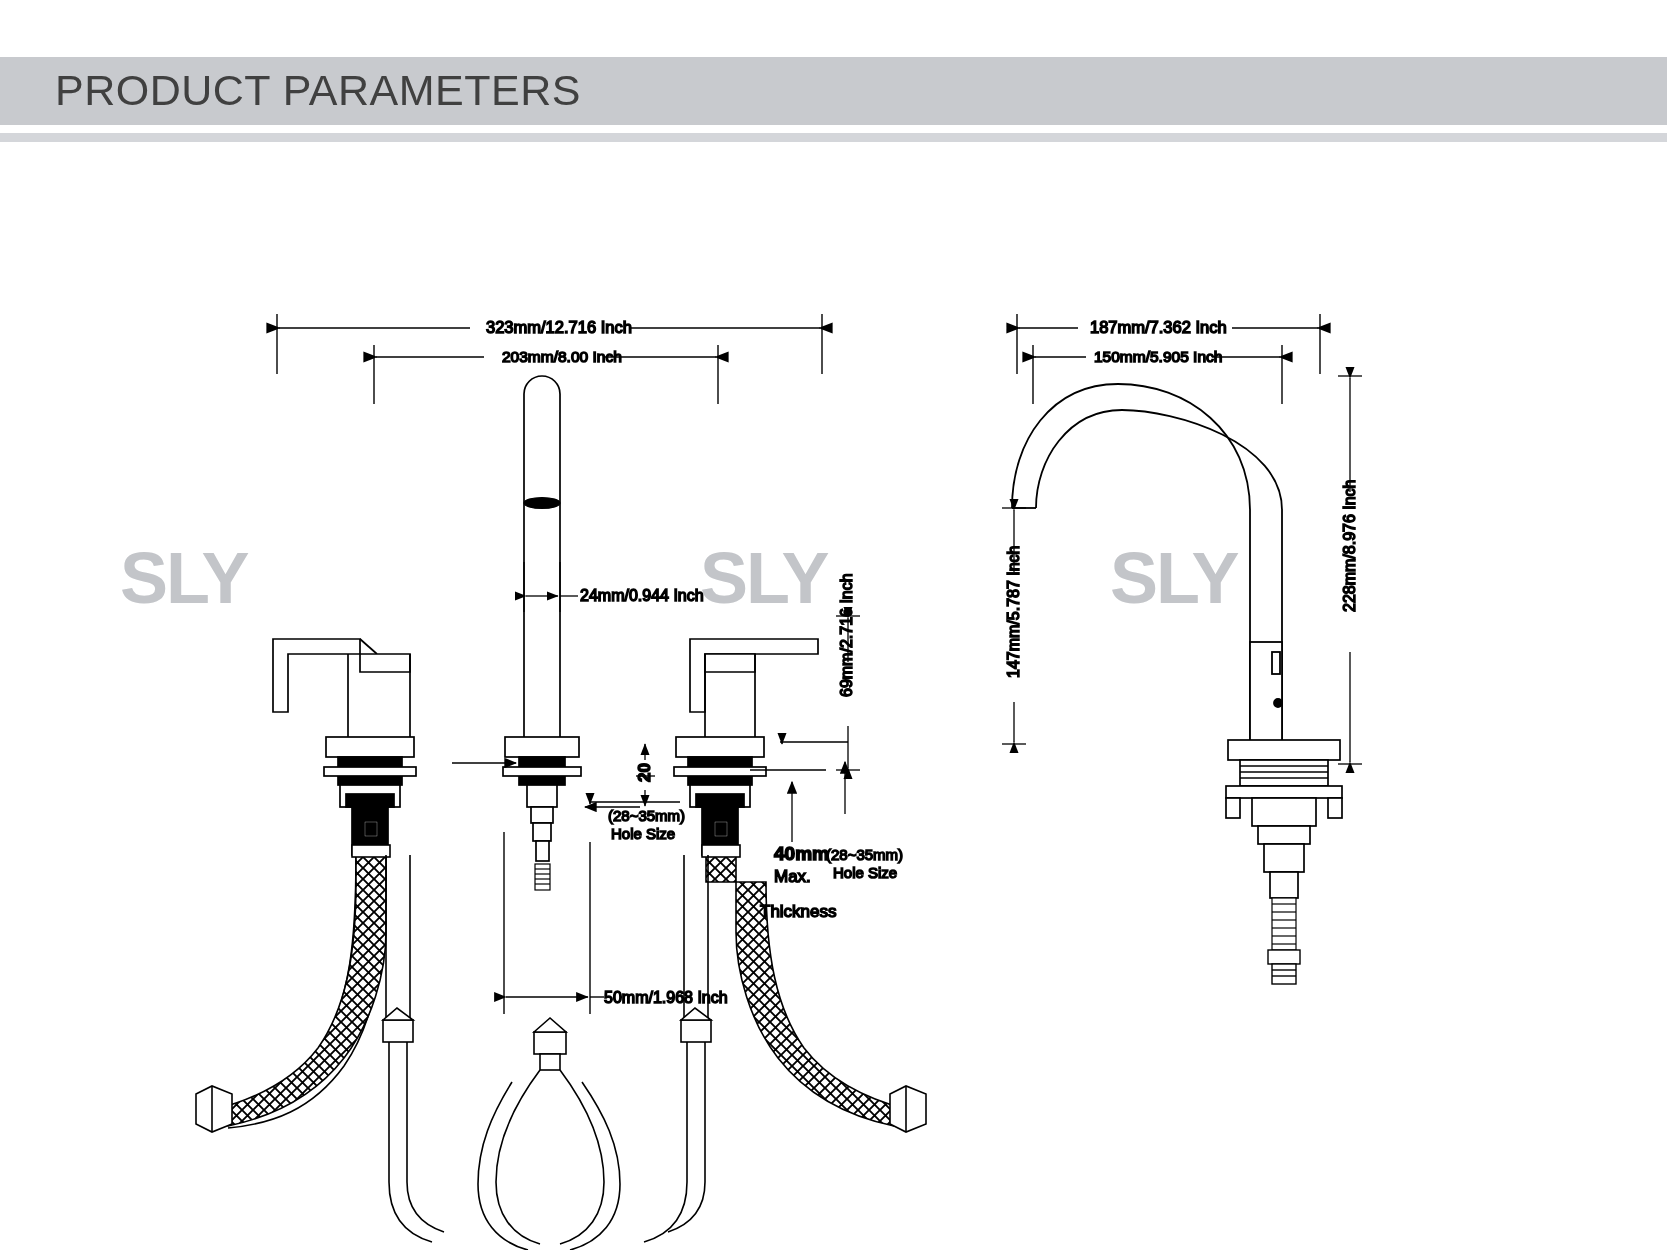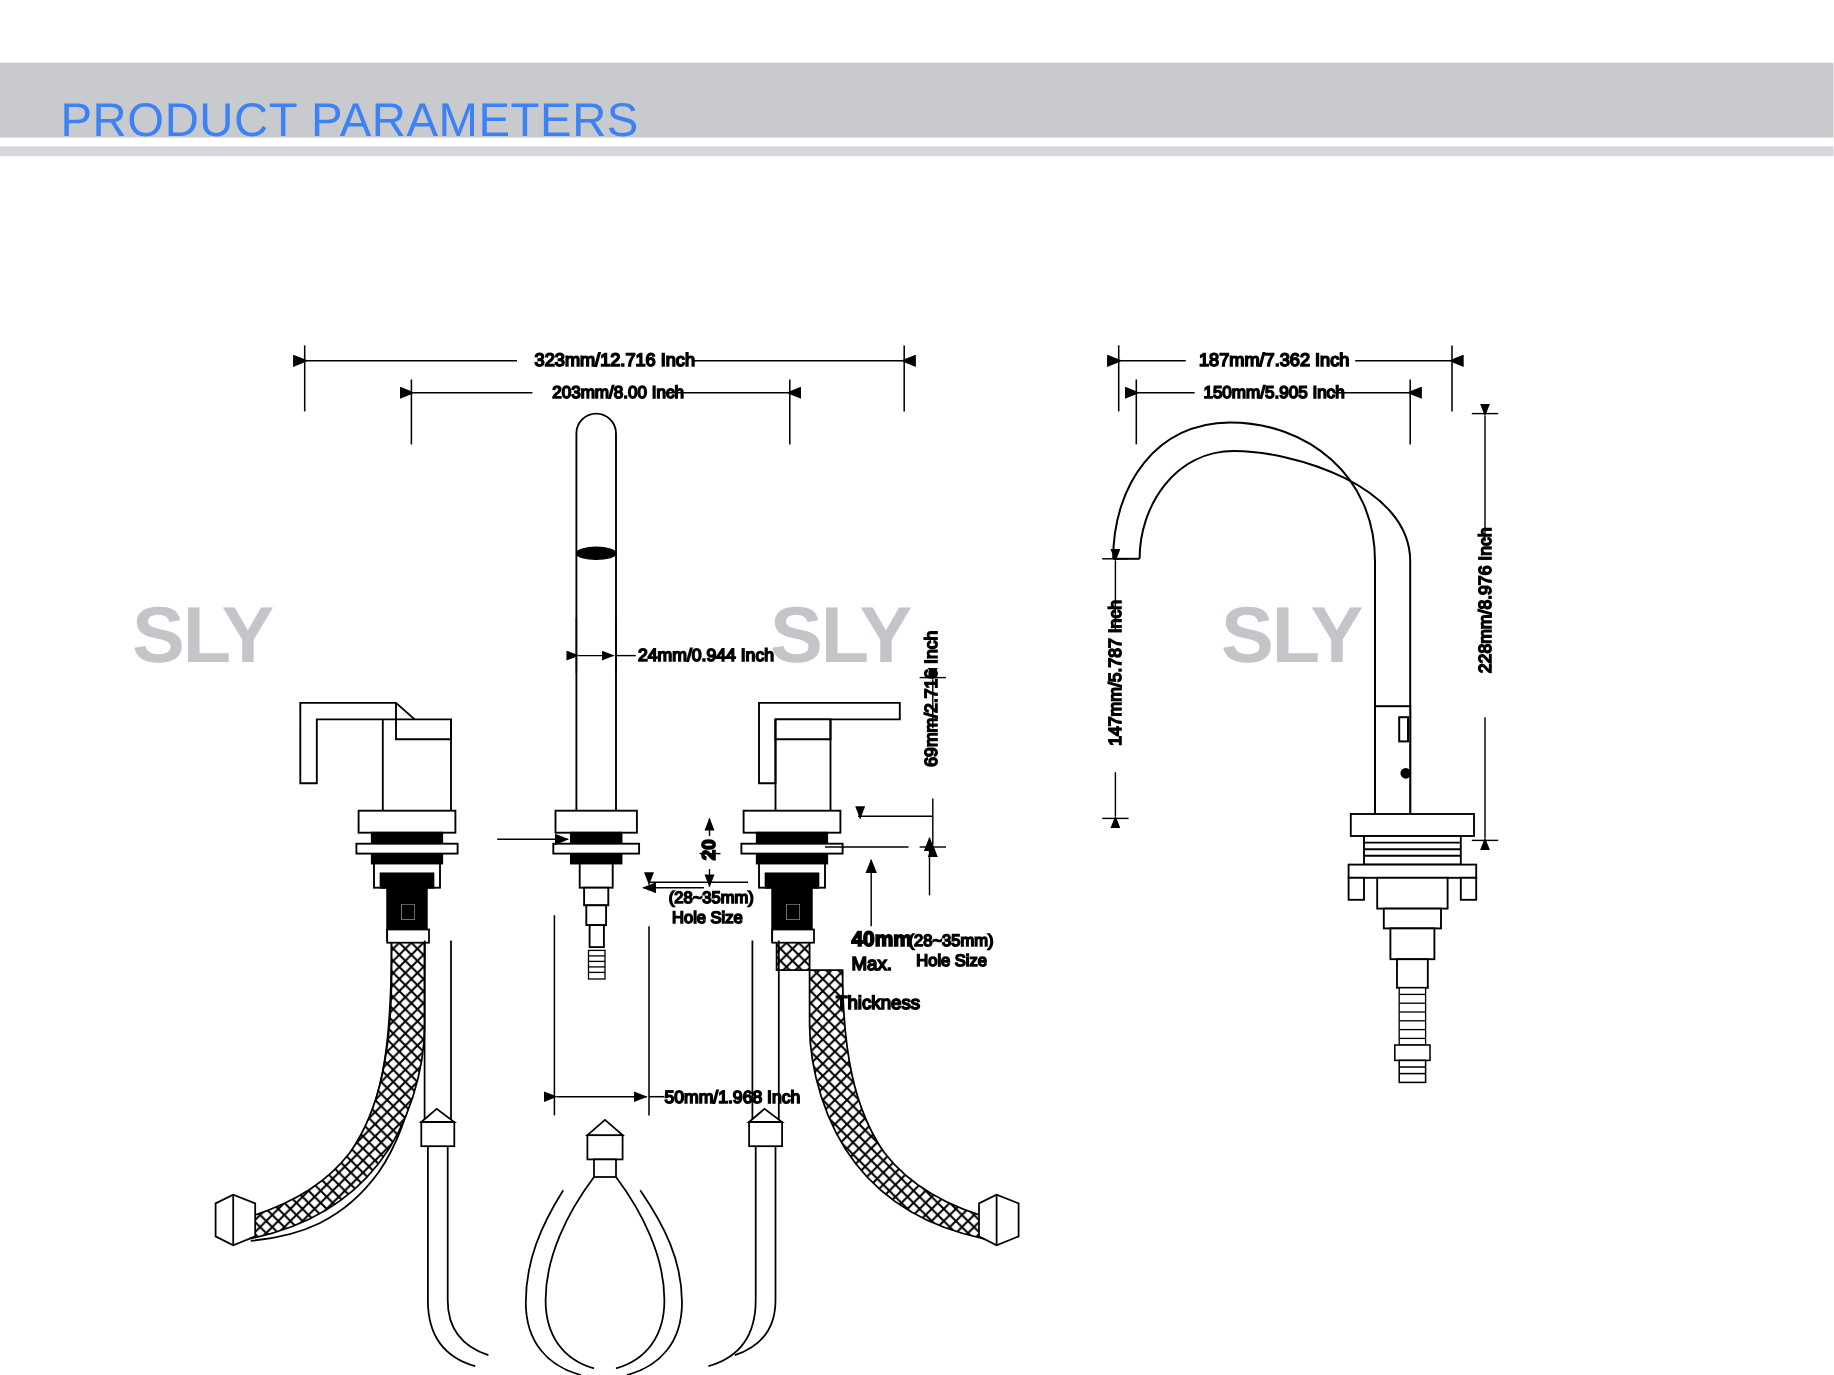--- a/index.html
+++ b/index.html
@@ -9,24 +9,23 @@
     font-family:"Liberation Sans", sans-serif;
     position:relative;
     overflow:hidden;
   }
   #header-bar{
     position:absolute;left:0;top:57px;width:1667px;height:68px;
     background:#c8cace;
   }
   #header-title{
     position:absolute;left:55px;top:66px;
-    font-size:43px;letter-spacing:0.5px;color:#3b82f6;
+    font-size:43px;letter-spacing:0.5px;color:#404040;
     font-family:"Liberation Sans", sans-serif;
     white-space:nowrap;
-    margin-top:20px;
   }
   #header-rule{
     position:absolute;left:0;top:133px;width:1667px;height:9px;
     background:#d4d6da;
   }
   #drawing{position:absolute;left:0;top:142px;width:1657px;height:1108px;}
   .wm{
     position:absolute;
     font-family:"Liberation Sans", sans-serif;
     font-weight:bold;

